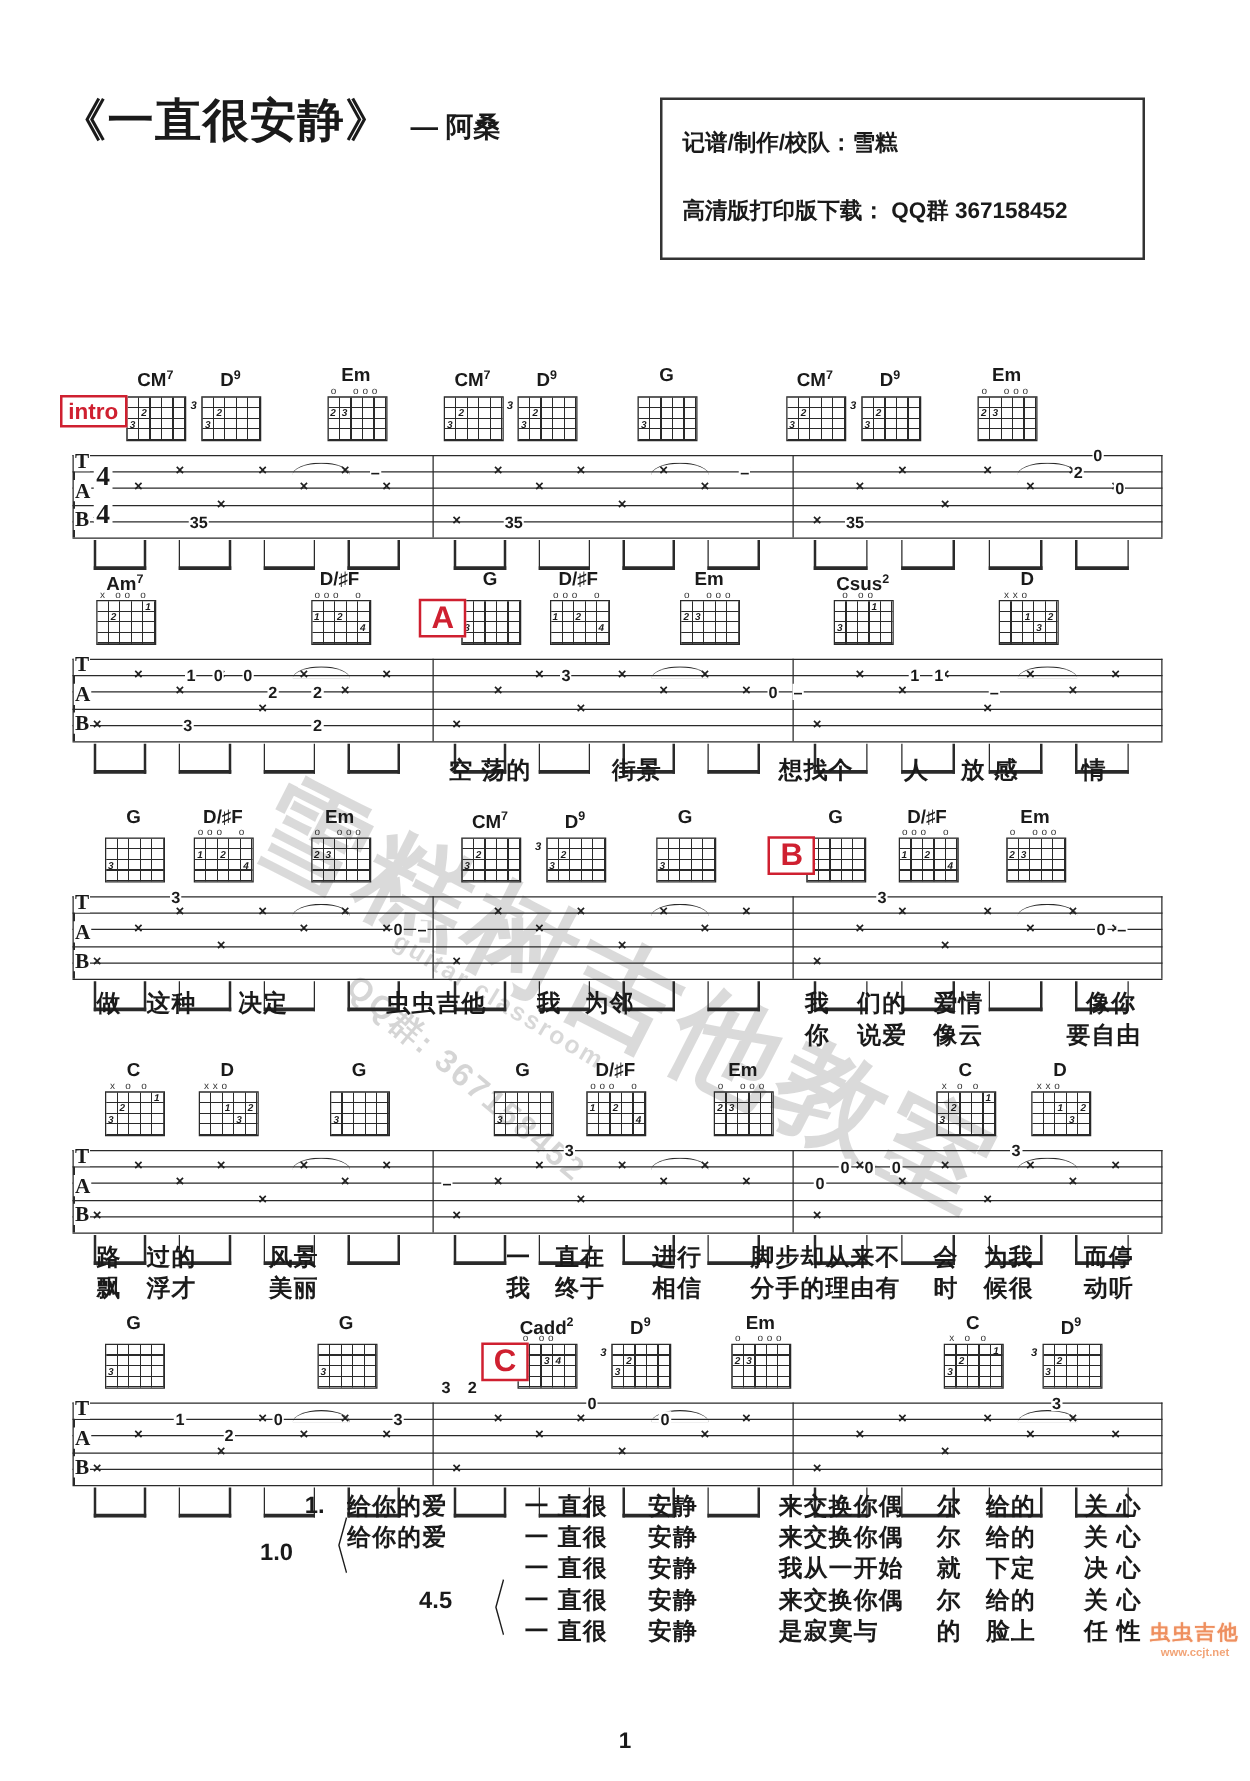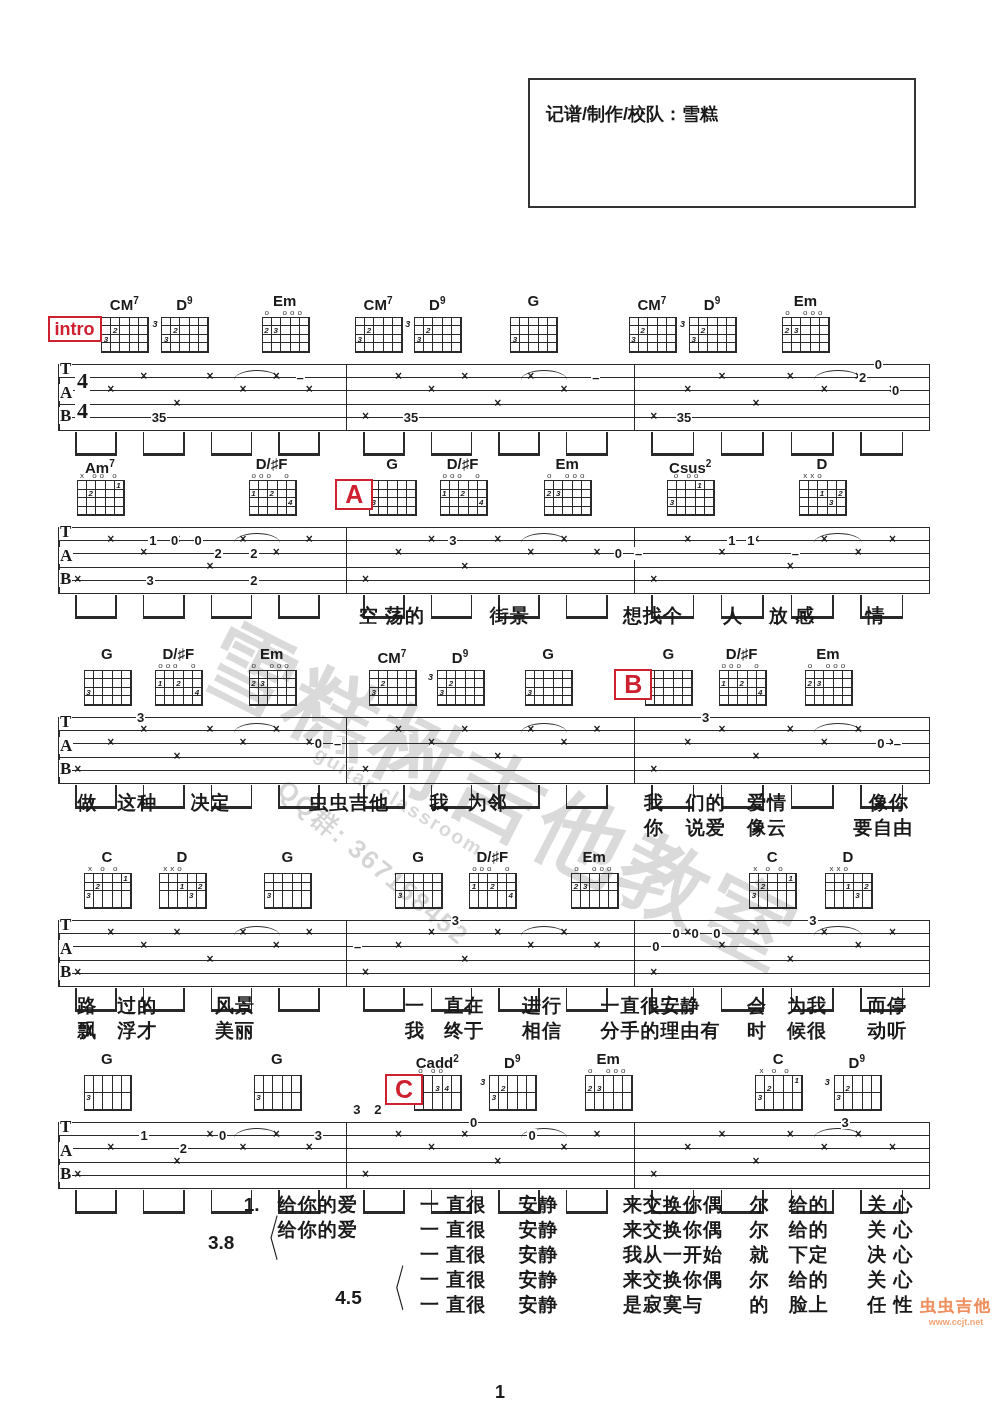--- a/index.html
+++ b/index.html
@@ -65,24 +65,29 @@
             font-size:18px;font-weight:700;}
   #logo{position:absolute;right:8px;top:1296px;text-align:center;z-index:1;}
   #logo-title{font-size:16px;font-weight:700;color:#ee8f5f;letter-spacing:2px;
               text-shadow:0 0 1px #f6b088;}
   #logo-url{font-size:9px;font-weight:700;color:#f2a477;}
 </style>
 </head>
 <body>
 
 <div id="page">
+  <div id="title-row">
+    <span id="page-title">《一直很安静》</span>
+    <span id="page-artist">— 阿桑</span>
+  </div>
   <div id="meta">
     </div>
   <div id="info-box">
     <div class="ib-line" id="ib1">记谱/制作/校队：雪糕</div>
+    <div class="ib-line" id="ib2">高清版打印版下载： QQ群 367158452</div>
   </div>
 
   <div class="wm" id="wm-big">雪糕树吉他教室</div>
   <div class="wm" id="wm-en">guitar classroom</div>
   <div class="wm" id="wm-qq">QQ群: 367158452</div>
 
   <div id="systems">
       <div class="system" style="top: 292px; height: 200px;">
         <div class="chord" style="left: 43.272px;">
           <div class="cname">CM<span class="sup">7</span></div>
@@ -827,21 +832,21 @@
           <div class="tnum" style="left: 632.56px; top: 7.2px;">0</div>
           <div class="tnum" style="left: 654.36px; top: 7.2px;">0</div>
           <div class="tnum" style="left: 750.28px; top: -6px;">3</div>
         </div>
         <div class="lyr" style="left: 19.184px; top: 145px;">路</div>
         <div class="lyr" style="left: 59.296px; top: 145px;">过的</div>
         <div class="lyr" style="left: 156.96px; top: 145px;">风景</div>
         <div class="lyr" style="left: 347.056px; top: 145px;">一</div>
         <div class="lyr" style="left: 386.296px; top: 145px;">直在</div>
         <div class="lyr" style="left: 463.904px; top: 145px;">进行</div>
-        <div class="lyr" style="left: 542.384px; top: 145px;">一直很安静</div>
+        <div class="lyr" style="left: 542.384px; top: 145px;">脚步却从来不</div>
         <div class="lyr" style="left: 688.88px; top: 145px;">会</div>
         <div class="lyr" style="left: 728.992px; top: 145px;">为我</div>
         <div class="lyr" style="left: 809.216px; top: 145px;">而停</div>
         <div class="lyr" style="left: 19.184px; top: 170px;">飘</div>
         <div class="lyr" style="left: 59.296px; top: 170px;">浮才</div>
         <div class="lyr" style="left: 156.96px; top: 170px;">美丽</div>
         <div class="lyr" style="left: 347.056px; top: 170px;">我</div>
         <div class="lyr" style="left: 386.296px; top: 170px;">终于</div>
         <div class="lyr" style="left: 463.904px; top: 170px;">相信</div>
         <div class="lyr" style="left: 542.384px; top: 170px;">分手的理由有</div>
@@ -1059,23 +1064,23 @@
       </div>
       <div class="b-row" style="top: 100px;">
         <div class="lyr" style="left: 361.88px; top: 0px;">一 直很</div>
         <div class="lyr" style="left: 460.416px; top: 0px;">安静</div>
         <div class="lyr" style="left: 565.056px; top: 0px;">是寂寞与</div>
         <div class="lyr" style="left: 691.496px; top: 0px;">的</div>
         <div class="lyr" style="left: 730.736px; top: 0px;">脸上</div>
         <div class="lyr" style="left: 809.216px; top: 0px;">任 性</div>
       </div>
       <div class="pref" style="left: 185.736px; top: 2px;">1.</div>
-      <div class="pref" style="left: 149.984px; top: 39.5px;">3.8</div>
+      <div class="pref" style="left: 149.984px; top: 39.5px;">1.0</div>
       <div class="brace" style="left: 193.584px; top: 31.5px;">〈</div>
-      <div class="pref" style="left: 277.296px; top: 95px;">4.5</div>
+      <div class="pref" style="left: 277.296px; top: 78px;">4.5</div>
       <div class="brace" style="left: 319.152px; top: 81.5px;">〈</div>
     </div>
 
   <div id="page-num">1</div>
   <div id="logo">
     <div id="logo-title">虫虫吉他</div>
     <div id="logo-url">www.ccjt.net</div>
   </div>
 </div>
 

